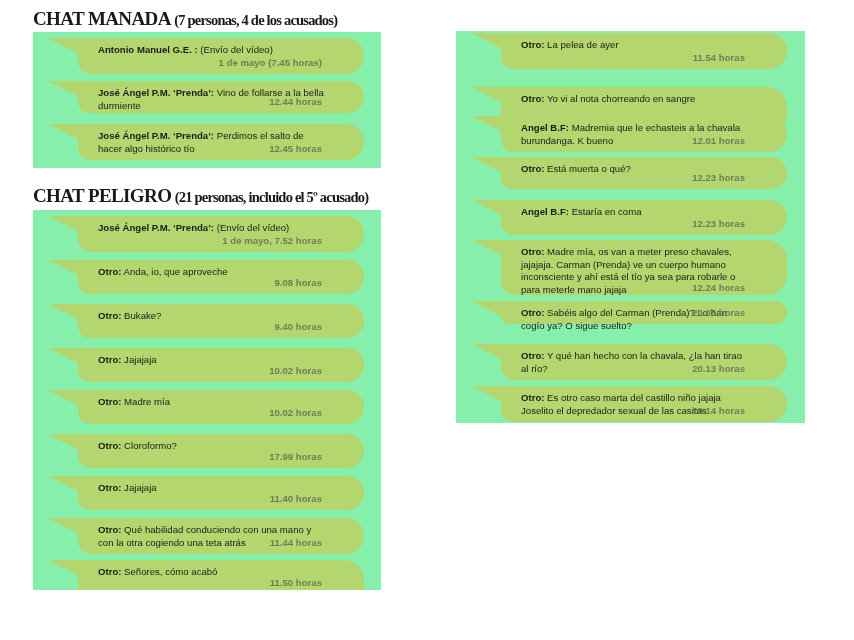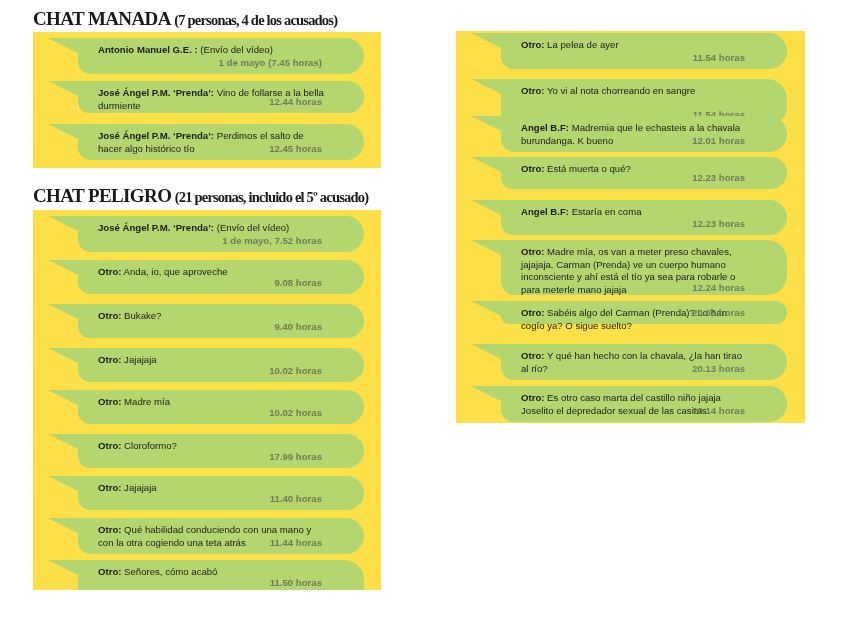--- a/index.html
+++ b/index.html
@@ -1,20 +1,20 @@
 <!DOCTYPE html>
 <html><head>
 <meta charset="utf-8">
 <style>
   html, body { margin:0; padding:0; }
   body { width:854px; height:640px; background:#ffffff; position:relative; overflow:hidden; font-family:"Liberation Sans", sans-serif; }
   .title { position:absolute; font-family:"Liberation Serif", serif; color:#1a1a1a; white-space:nowrap; letter-spacing:-0.6px; }
   .title .big { font-weight:bold; font-size:19px; }
   .title .small { font-size:14.5px; font-weight:bold; letter-spacing:-0.8px; }
-  .panel { position:absolute; background:#fde047; }
+  .panel { position:absolute; background:#86efac; }
   .msg { position:absolute; left:15px; width:316px; }
   .tail { position:absolute; left:0; top:0; width:40px; height:20px; }
   .bubble { position:absolute; left:30px; top:0; right:0; bottom:0; background:#b3d66f; border-radius:0 20px 20px 14px; border-top-left-radius:0; }
   .txt { position:absolute; left:50px; right:40px; top:6px; font-size:9.6px; line-height:12.5px; color:#1d1d1b; }
   .txt b { font-weight:900; }
   .time { position:absolute; right:42px; bottom:6px; font-size:9.6px; font-weight:bold; color:#6f7d56; }
 </style>
 </head>
 <body>
 
@@ -132,21 +132,21 @@
 
 <div class="panel" style="left:456px; top:31px; width:349px; height:392px;">
   <div class="msg" style="top:2px; height:36px;">
     <svg class="tail" viewBox="0 0 40 20">
         <polygon points="0,0 40,0 40,20" fill="#b3d66f"></polygon>
       </svg>
     <div class="bubble"></div>
     <div class="txt"><b>Otro:</b><span> La pelea de ayer</span></div>
     <div class="time">11.54 horas</div>
   </div>
-  <div class="msg" style="top:48px; height:47px;">
+  <div class="msg" style="top:56px; height:47px;">
     <svg class="tail" viewBox="0 0 40 20">
         <polygon points="0,0 40,0 40,20" fill="#b3d66f"></polygon>
       </svg>
     <div class="bubble"></div>
     <div class="txt"><b>Otro:</b><span> Yo vi al nota chorreando en sangre</span></div>
     <div class="time">11.54 horas</div>
   </div>
   <div class="msg" style="top:85px; height:36px;">
     <svg class="tail" viewBox="0 0 40 20">
         <polygon points="0,0 40,0 40,20" fill="#b3d66f"></polygon>

